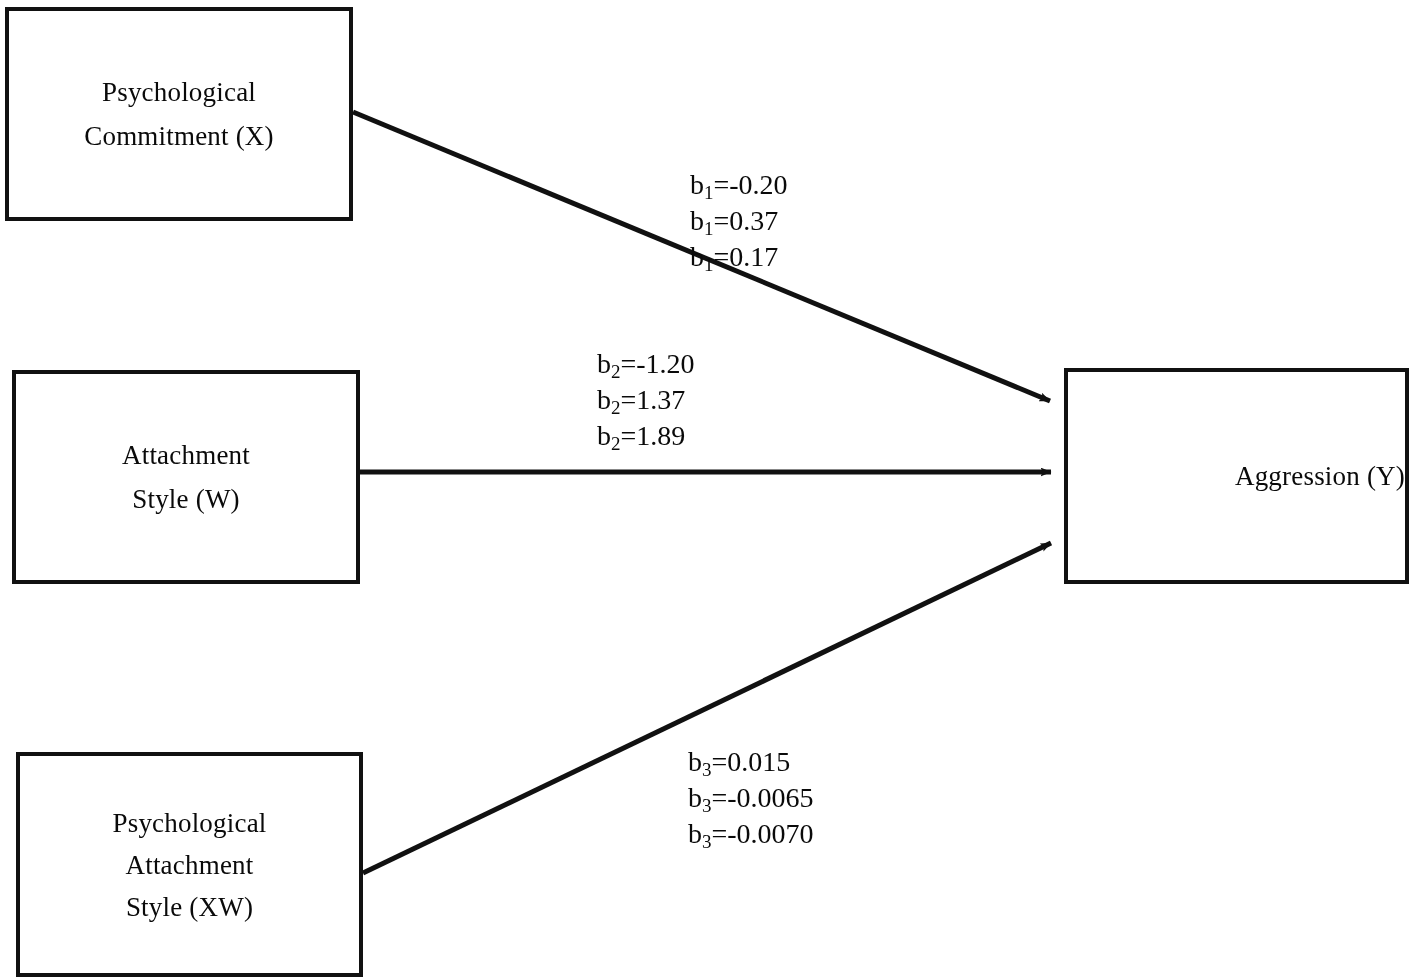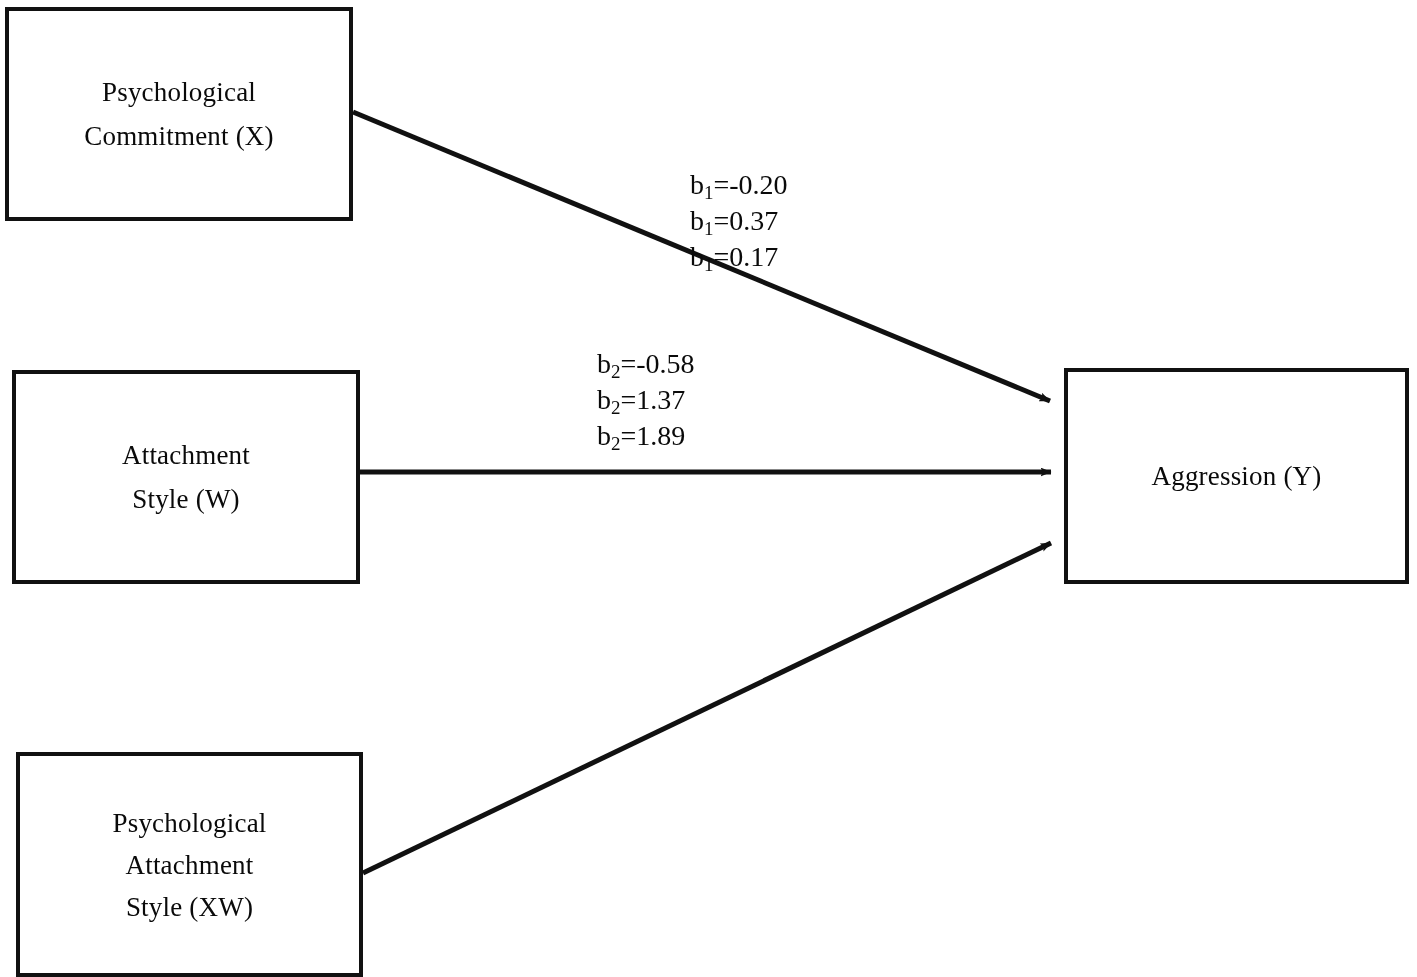--- a/index.html
+++ b/index.html
@@ -38,21 +38,21 @@
   }
   .node-line {
     font-size: 27px;
     line-height: 44px;
     letter-spacing: 0.2px;
     white-space: nowrap;
   }
   #node-x   { left: 5px;    top: 7px;   width: 348px; height: 214px; }
   #node-w   { left: 12px;   top: 370px; width: 348px; height: 214px; }
   #node-xw  { left: 16px;   top: 752px; width: 347px; height: 225px; }
-  #node-y   { left: 1064px; top: 368px; width: 345px; height: 216px; }
+  #node-y   { left: 1064px; top: 368px; width: 345px; height: 216px; align-items: flex-end; }
   #node-xw .node-line { line-height: 42px; }
 
   .edge-label {
     position: absolute;
     font-size: 28px;
     line-height: 36px;
     white-space: nowrap;
   }
   #label-b1 { left: 690px; top: 146px; margin-top: 21px; }
   #label-b2 { left: 597px; top: 346px; }
@@ -104,19 +104,24 @@
     <div class="node-line">Aggression (Y)</div>
   </div>
 
   <div class="edge-label" id="label-b1">
     <div><span>b</span><sub>1</sub><span>=-0.20</span></div>
     <div><span>b</span><sub>1</sub><span>=0.37</span></div>
     <div><span>b</span><sub>1</sub><span>=0.17</span></div>
   </div>
 
   <div class="edge-label" id="label-b2">
-    <div><span>b</span><sub>2</sub><span>=-0.58</span></div>
+    <div><span>b</span><sub>2</sub><span>=-1.20</span></div>
     <div><span>b</span><sub>2</sub><span>=1.37</span></div>
     <div><span>b</span><sub>2</sub><span>=1.89</span></div>
   </div>
 
+  <div class="edge-label" id="label-b3">
+    <div><span>b</span><sub>3</sub><span>=0.015</span></div>
+    <div><span>b</span><sub>3</sub><span>=-0.0065</span></div>
+    <div><span>b</span><sub>3</sub><span>=-0.0070</span></div>
+  </div>
 
 </div>
 
 </body></html>

